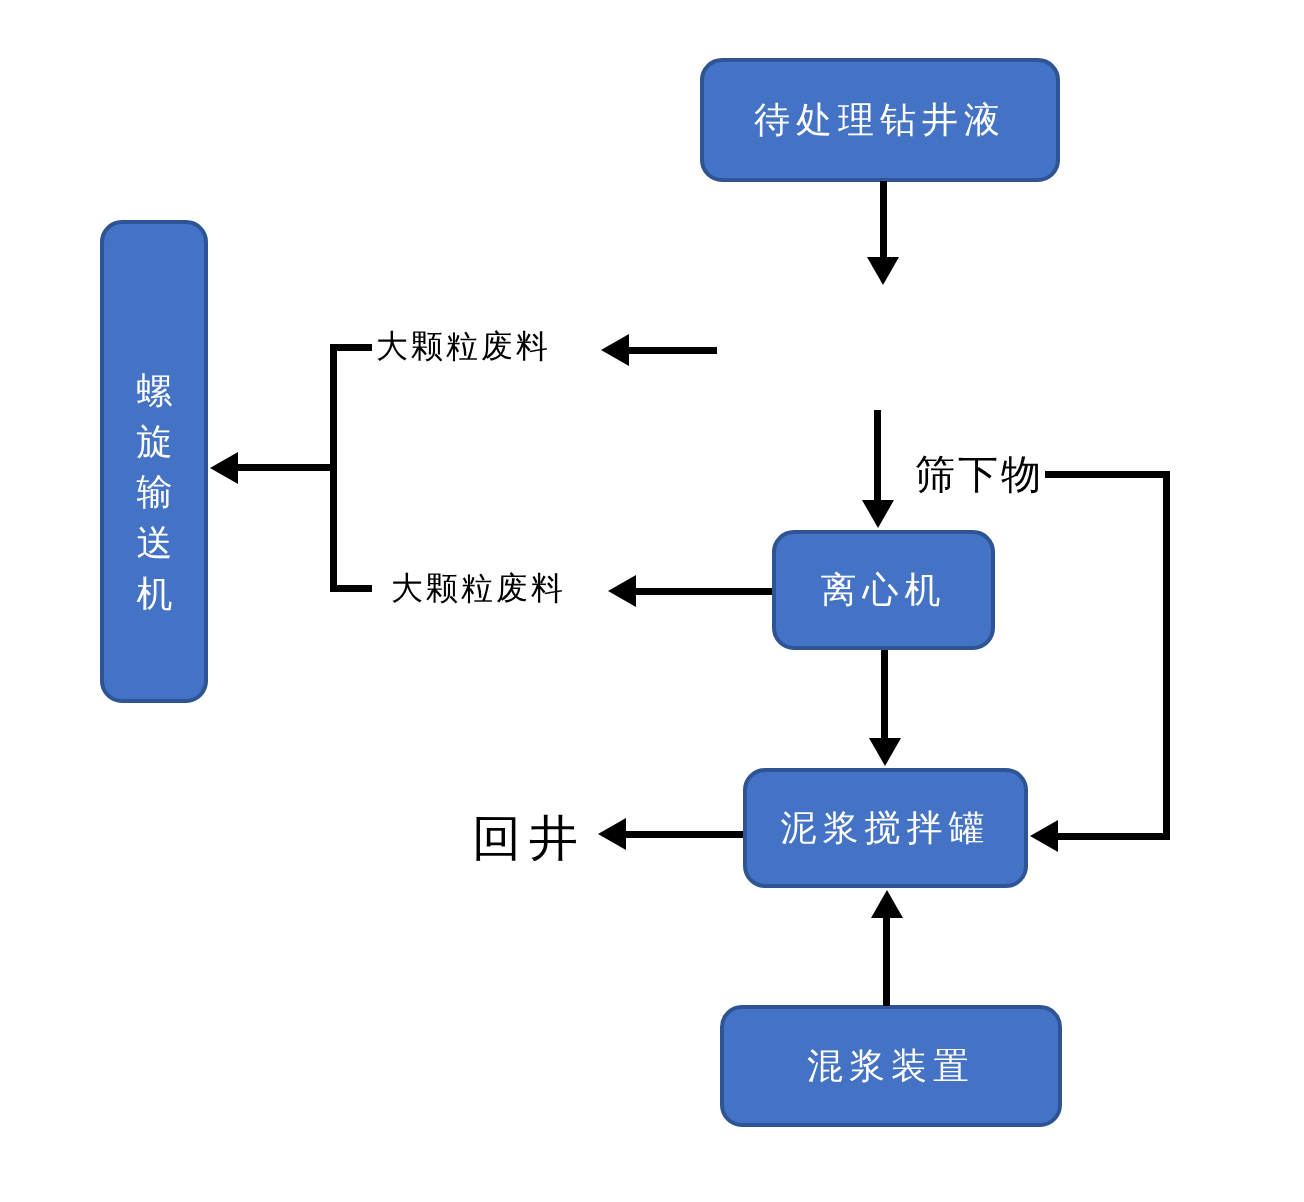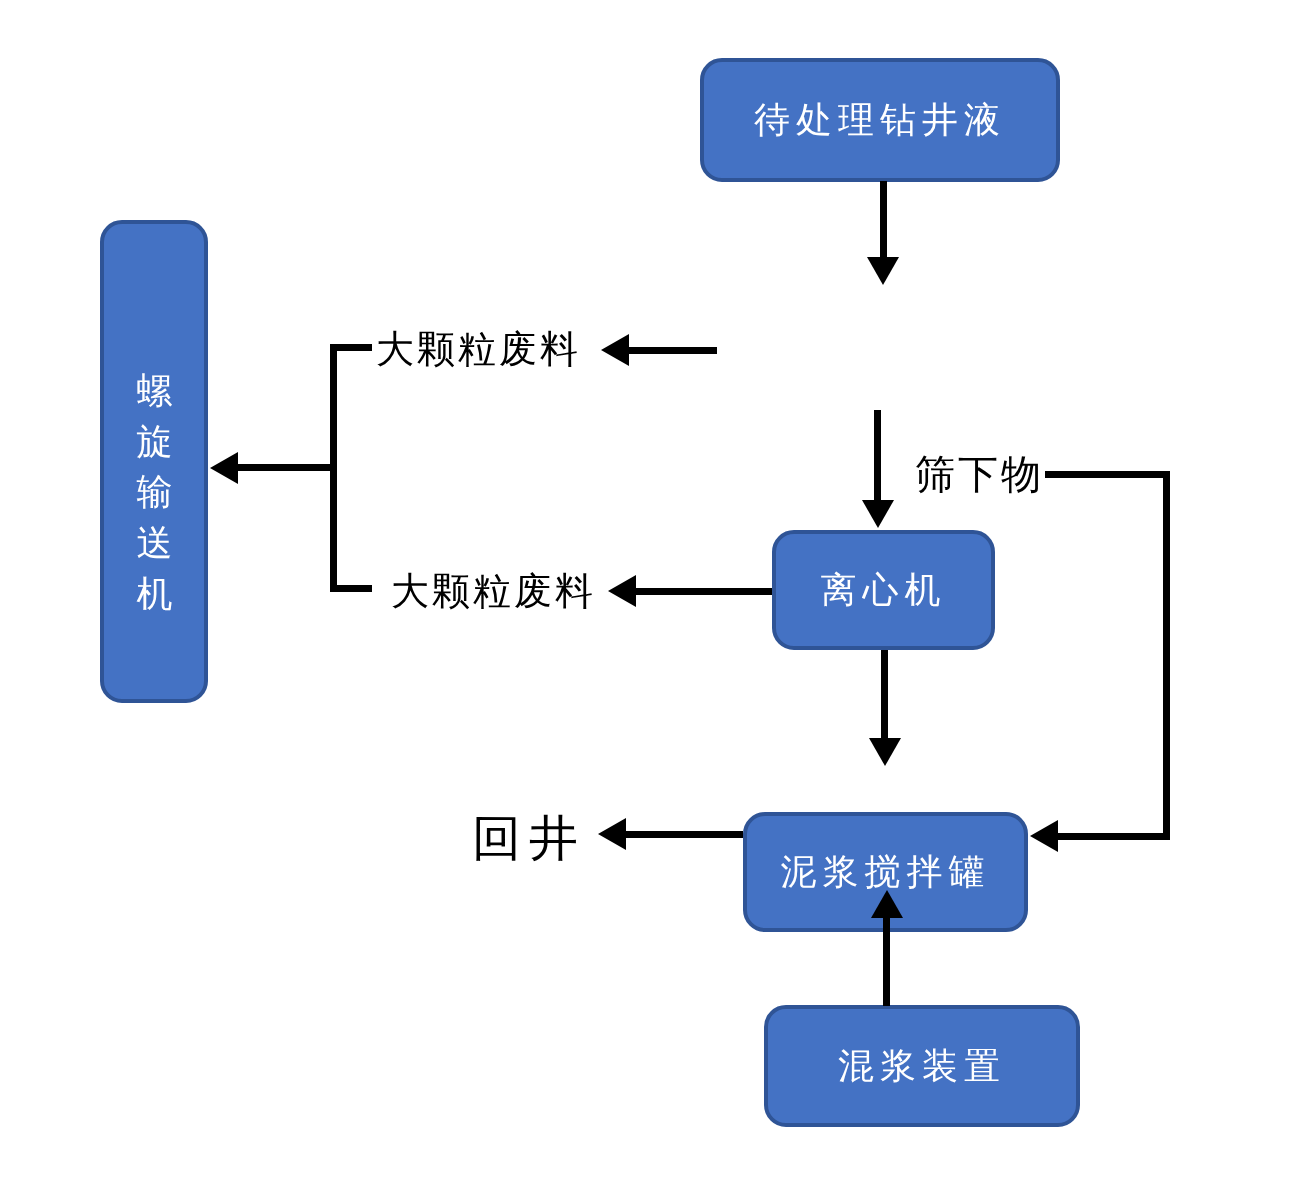--- a/index.html
+++ b/index.html
@@ -39,21 +39,21 @@
   }
   .node.vertical{
     writing-mode:vertical-rl;
     letter-spacing:51px;
     white-space:normal;
     padding-top:18px;
   }
   .flabel{
     position:absolute;
     color:var(--label-text);
-    font-size:38px;
+    font-size:32px;
     line-height:1;
     letter-spacing:3px;
     white-space:nowrap;
   }
   .edge{
     position:absolute;
     background:var(--edge);
   }
   .head{
     position:absolute;
@@ -79,23 +79,23 @@
 
 <div class="canvas">
 
   <div class="node" style="left:700px;top:58px;width:360px;height:124px;">待处理钻井液</div>
 
 
   <div class="node vertical" style="left:100px;top:220px;width:108px;height:483px;">螺旋输送机</div>
 
   <div class="node" style="left:772px;top:530px;width:223px;height:120px;">离心机</div>
 
-  <div class="node" style="left:743px;top:768px;width:285px;height:120px;margin-top:44px;">泥浆搅拌罐</div>
+  <div class="node" style="left:743px;top:768px;width:285px;height:120px;">泥浆搅拌罐</div>
 
-  <div class="node" style="left:764px;top:1005px;width:316px;height:122px;">混浆装置</div>
+  <div class="node" style="left:720px;top:1005px;width:342px;height:122px;">混浆装置</div>
 
   <div class="flabel" style="left:376px;top:330px;">大颗粒废料</div>
 
   <div class="flabel" style="left:391px;top:572px;">大颗粒废料</div>
 
   <div class="flabel" style="left:915px;top:455px;font-size:40px;">筛下物</div>
 
   <div class="flabel" style="left:472px;top:814px;font-size:49px;letter-spacing:8px;">回井</div>
 
   <div class="edge" style="left:880px;top:181px;width:7px;height:76px;"></div>

